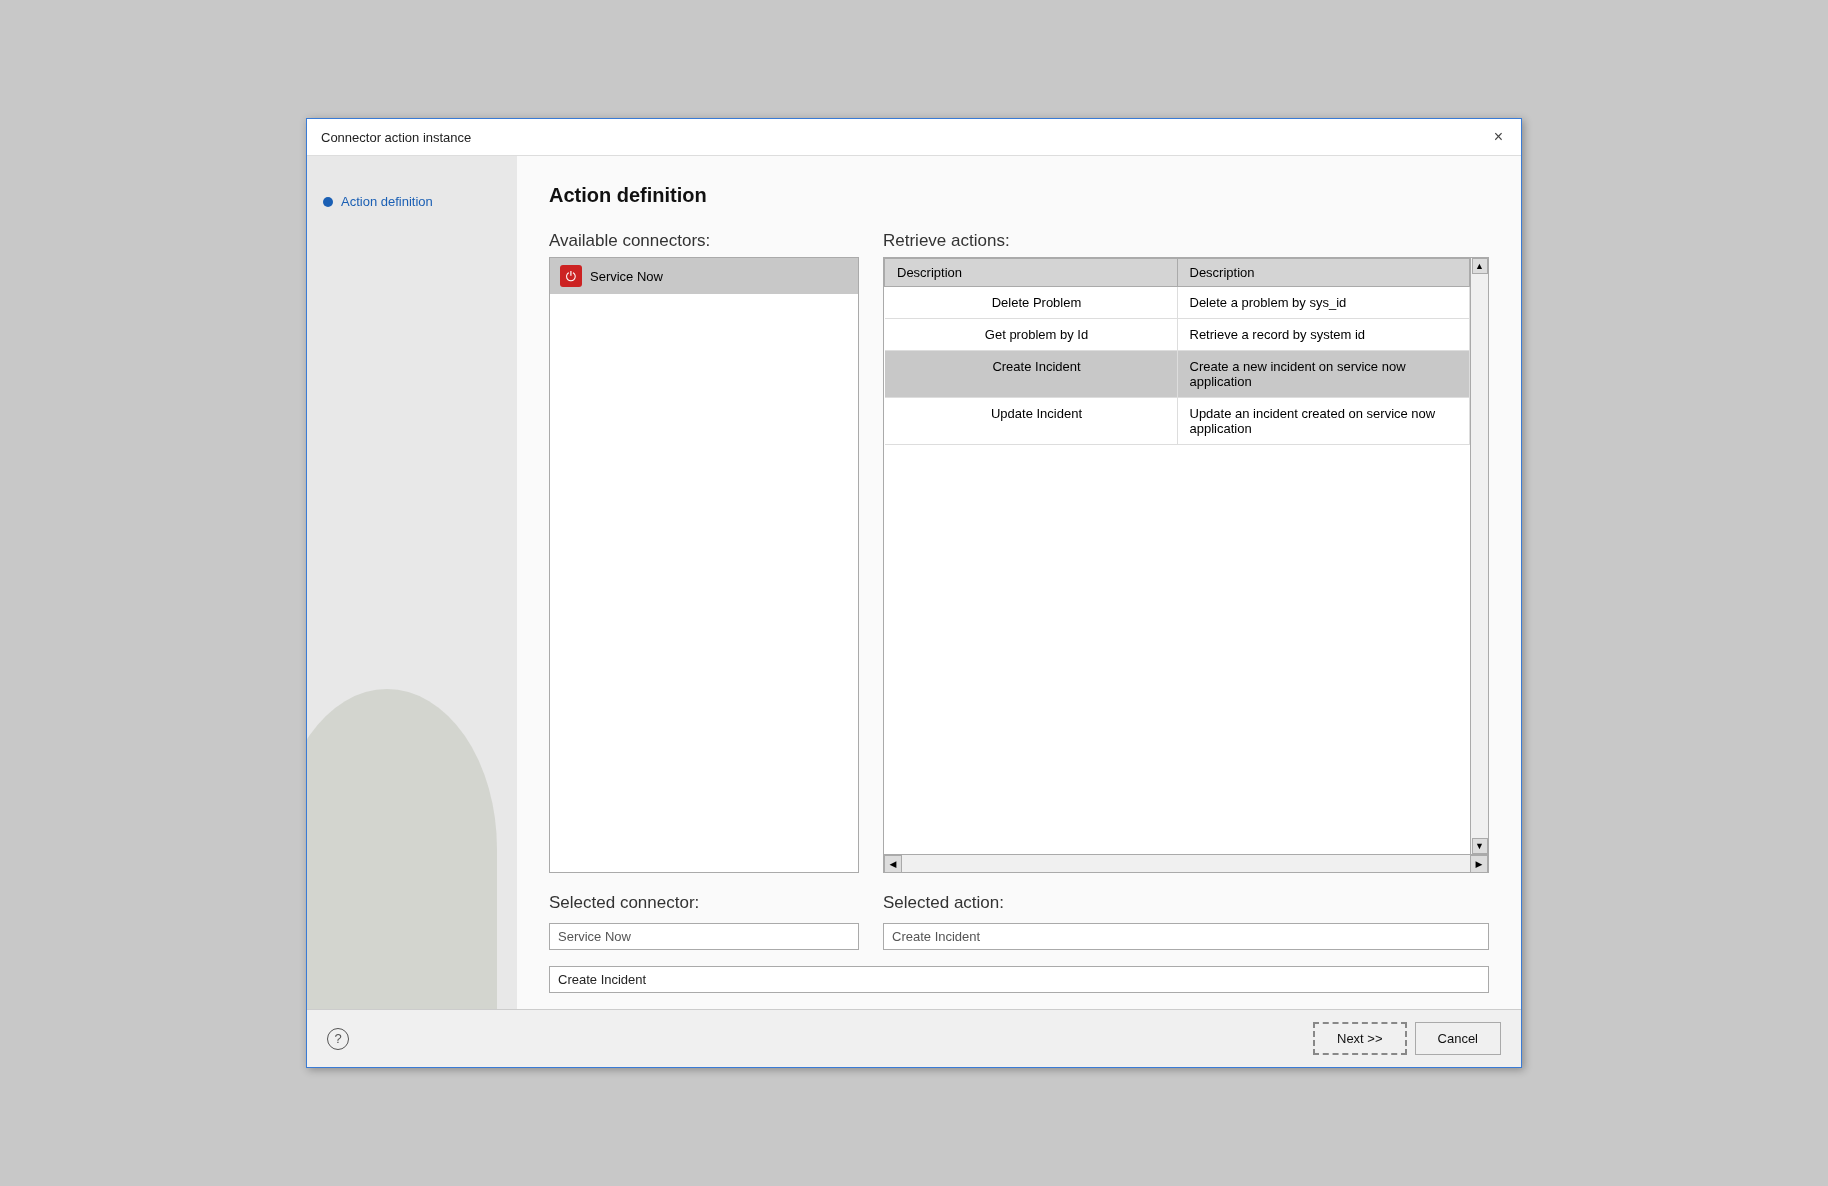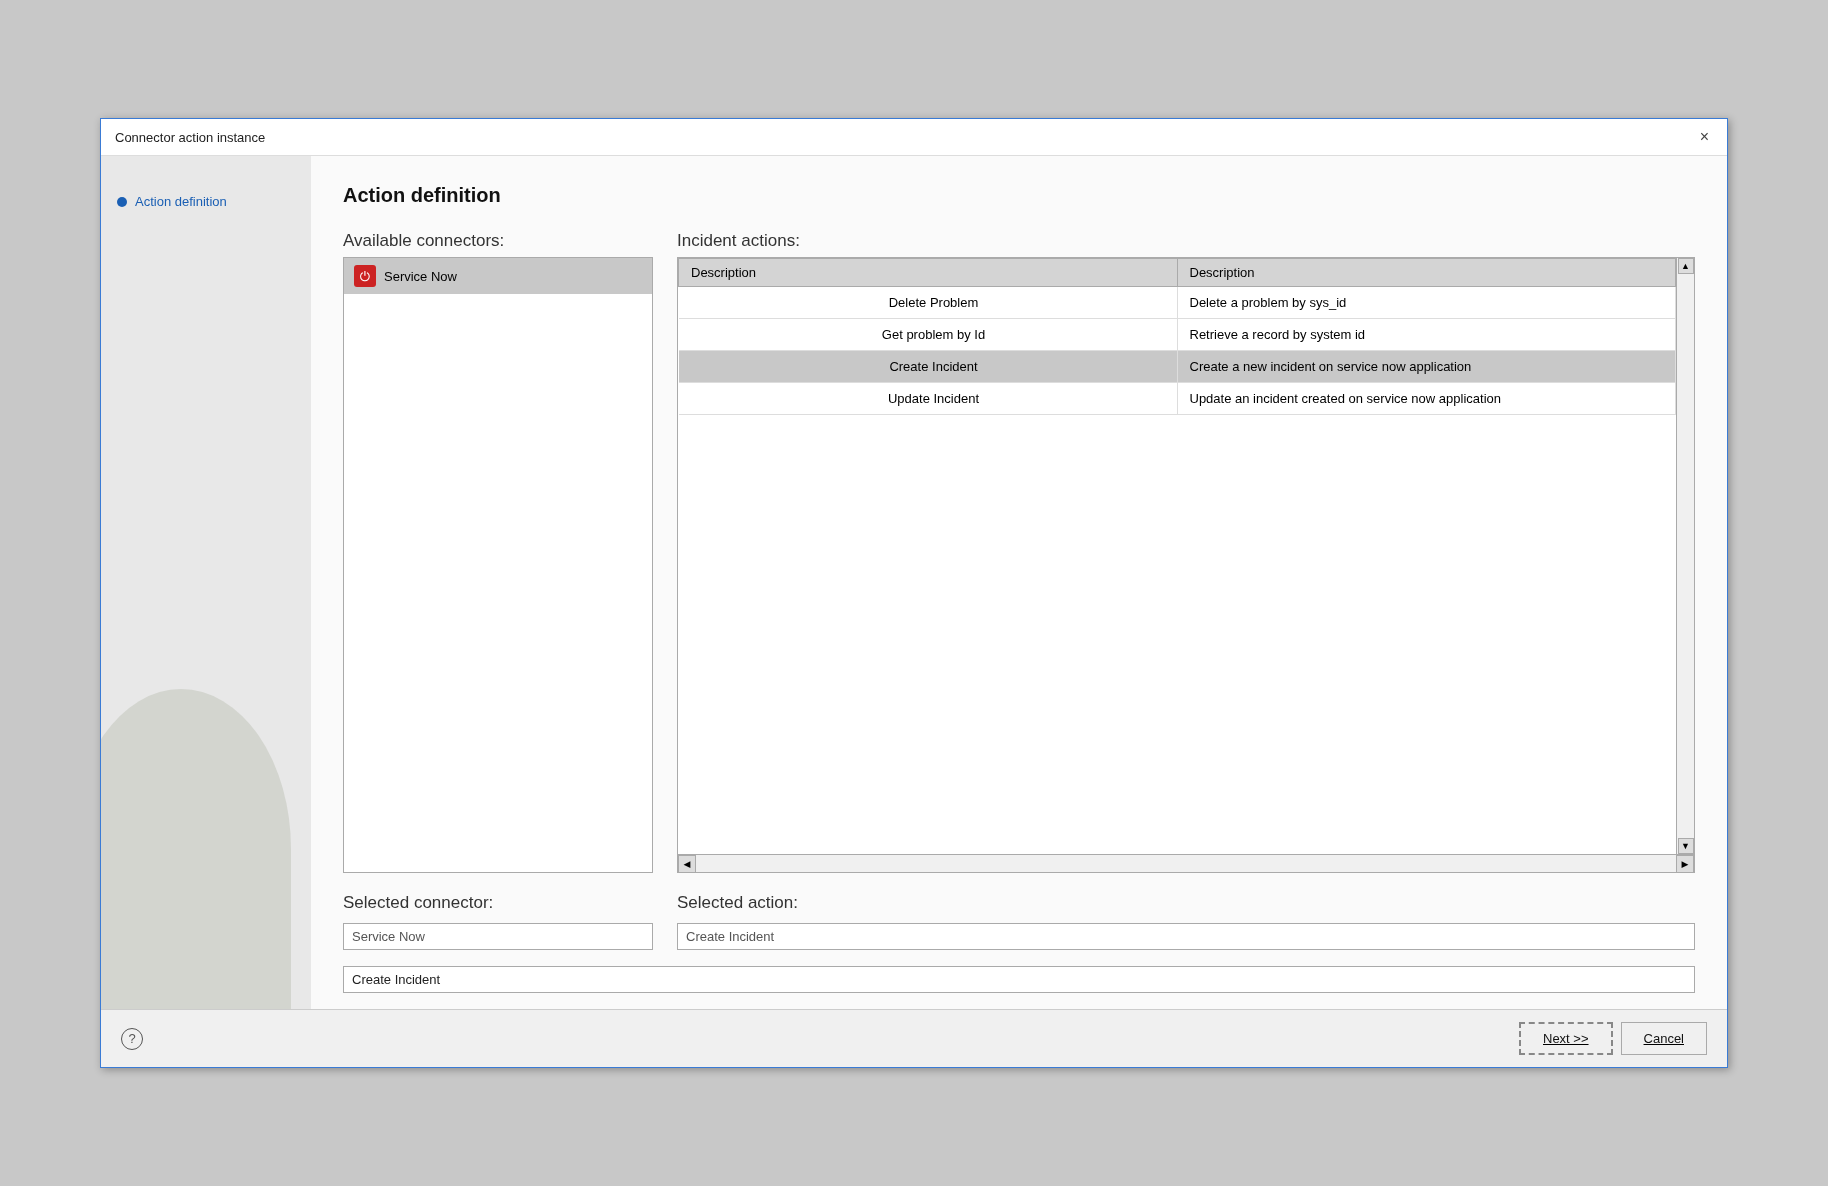--- a/index.html
+++ b/index.html
@@ -6,21 +6,21 @@
     body {
       font-family: 'Segoe UI', Arial, sans-serif;
       font-size: 13px;
       background: #c8c8c8;
       display: flex;
       align-items: center;
       justify-content: center;
       min-height: 100vh;
     }
     .dialog {
-      width: 1628px;
+      width: 1216px;
       height: 950px;
       background: #fdba74;
       border: 1.5px solid #3a7bd5;
       display: flex;
       flex-direction: column;
       box-shadow: 2px 2px 8px rgba(0,0,0,0.3);
       position: relative;
     }
     .title-bar {
       background: #fff;
@@ -301,21 +301,20 @@
       display: flex;
       align-items: center;
       justify-content: center;
       font-size: 13px;
       color: #555;
       cursor: pointer;
     }
     .footer-right {
       display: flex;
       gap: 8px;
-      text-decoration: underline;
     }
     .btn {
       padding: 7px 22px;
       font-size: 13px;
       cursor: pointer;
       border: 1px solid #aaa;
       background: #f0f0f0;
       color: #111;
     }
     .btn-next {
@@ -354,21 +353,21 @@
             <div class="connector-item selected">
               <div class="connector-icon">
                 <span class="power-icon">⏻</span>
               </div>
               <span class="connector-name">Service Now</span>
             </div>
           </div>
         </div>
 
         <div class="right-col">
-          <div class="section-label">Incident actions:</div>
+          <div class="section-label">Retrieve actions:</div>
           <div class="actions-table-wrapper">
             <div style="display:flex; flex:1; overflow:hidden;justify-content:flex-end;">
               <div style="flex:1; overflow:hidden; display:flex; flex-direction:column;">
                 <table class="actions-table">
                   <thead>
                     <tr>
                       <th>Description</th>
                       <th>Description</th>
                     </tr>
                   </thead>

